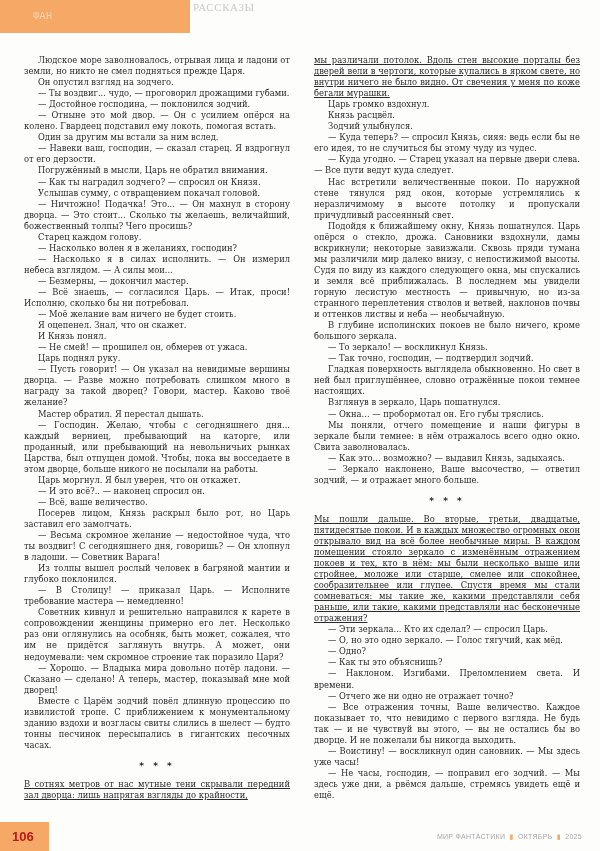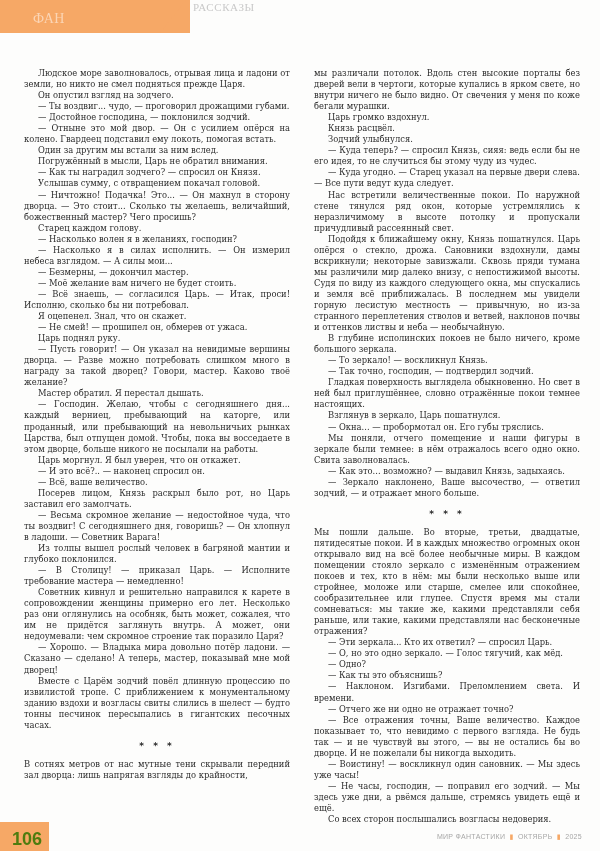--- a/index.html
+++ b/index.html
@@ -12,50 +12,50 @@
   .header-band {
     position: absolute; left: 0; top: 0; width: 190px; height: 33px;
     background: #f6a866;
   }
   .header-slant {
     position: absolute; left: 160px; top: 0; width: 0; height: 0;
     border-top: 33px solid #f6a866; border-right: 26px solid transparent;
   }
   .section-label {
     position: absolute; left: 33px; top: 11px;
-    font-family: Liberation Serif, serif; font-size: 14px;
+    font-family: Liberation Mono, monospace; font-size: 10px;
     color: #fbd5b5; letter-spacing: 0.5px;
   }
   .category-label {
     position: absolute; left: 193px; top: 1px;
     font-family: Liberation Serif, serif; font-size: 11px;
     color: #c9c9c9; letter-spacing: 0.6px;
   }
   .col {
     position: absolute; top: 55px; width: 266px;
     font-size: 8.35px; line-height: 11.05px;
-    text-align: justify; hyphens: manual; margin-top: 13px;
+    text-align: justify; hyphens: manual;
   }
   .col-left { left: 24px; }
   .col-right { left: 314px; }
   .col p { margin: 0; text-indent: 14px; }
-  .col p.noindent { text-indent: 0; }
+  .col p.noindent { text-indent: 0; text-decoration: underline; }
   .sep {
     text-align: center; font-size: 9px; letter-spacing: 3px;
     height: 22px; line-height: 22px; margin: 4px 0 2px 0;
     font-family: "DejaVu Sans", sans-serif; font-weight: bold;
   }
   .page-num-box {
     position: absolute; left: 0; top: 822px; width: 49px; height: 29px;
     background: #f6a866;
   }
   .page-num {
     position: absolute; left: 12px; top: 829px;
     font-family: "Liberation Sans", sans-serif; font-weight: bold;
-    font-size: 18px; color: #4d7c0f;
+    font-size: 13px; color: #b91c1c;
   }
   .footer {
     position: absolute; right: 18px; top: 833px;
     font-family: "Liberation Sans", sans-serif; font-size: 7px;
     color: #a7a7a7; letter-spacing: 0.3px;
   }
   .footer .bar { color: #f6a866; margin: 0 2px; }
 </style>
 </head>
 <body>
@@ -65,31 +65,33 @@
 <div class="section-label">ФАН</div>
 <div class="category-label">РАССКАЗЫ</div>
 
 <div class="col col-left" id="col-left">
     <p>Людское море заволновалось, отрывая лица и ладони от земли, но никто не смел подняться прежде Царя.</p>
     <p>Он опустил взгляд на зодчего.</p>
     <p>— Ты воздвиг... чудо, — проговорил дрожащими губами.</p>
     <p>— Достойное господина, — поклонился зодчий.</p>
     <p>— Отныне это мой двор. — Он с усилием опёрся на колено. Гвардеец подставил ему локоть, помогая встать.</p>
     <p>Один за другим мы встали за ним вслед.</p>
+    <p>— Навеки ваш, господин, — сказал старец. Я вздрогнул от его дерзости.</p>
     <p>Погружённый в мысли, Царь не обратил внимания.</p>
     <p>— Как ты наградил зодчего? — спросил он Князя.</p>
     <p>Услышав сумму, с отвращением покачал головой.</p>
-    <p>— Ничтожно! Подачка! Это... — Он махнул в сторону дворца. — Это стоит... Сколько ты желаешь, величайший, божественный мастер? Чего просишь?</p>
+    <p>— Ничтожно! Подачка! Это... — Он махнул в сторону дворца. — Это стоит... Сколько ты желаешь, величайший, божественный толпы? Чего просишь?</p>
     <p>Старец каждом голову.</p>
     <p>— Насколько волен я в желаниях, господин?</p>
     <p>— Насколько я в силах исполнить. — Он измерил небеса взглядом. — А силы мои...</p>
     <p>— Безмерны, — докончил мастер.</p>
+    <p>— Всё знаешь, — согласился Царь. — Итак, проси! Исполню, сколько бы ни потребовал.</p>
     <p>— Моё желание вам ничего не будет стоить.</p>
-    <p>— Всё знаешь, — согласился Царь. — Итак, проси! Исполню, сколько бы ни потребовал.</p>
     <p>Я оцепенел. Знал, что он скажет.</p>
+    <p>И Князь понял.</p>
     <p>— Не смей! — прошипел он, обмерев от ужаса.</p>
     <p>Царь поднял руку.</p>
     <p>— Пусть говорит! — Он указал на невидимые вершины дворца. — Разве можно потребовать слишком много в награду за такой дворец? Говори, мастер. Каково твоё желание?</p>
     <p>Мастер обратил. Я перестал дышать.</p>
     <p>— Господин. Желаю, чтобы с сегодняшнего дня... каждый верниец, пребывающий на каторге, или проданный, или пребывающий на невольничьих рынках Царства, был отпущен домой. Чтобы, пока вы восседаете в этом дворце, больше никого не посылали на работы.</p>
     <p>Царь моргнул. Я был уверен, что он откажет.</p>
     <p>— И это всё?.. — наконец спросил он.</p>
     <p>— Всё, ваше величество.</p>
     <p>Посерев лицом, Князь раскрыл было рот, но Царь заставил его замолчать.</p>
     <p>— Весьма скромное желание — недостойное чуда, что ты воздвиг! С сегодняшнего дня, говоришь? — Он хлопнул в ладоши. — Советник Варага!</p>
@@ -114,30 +116,29 @@
     <p>— То зеркало! — воскликнул Князь.</p>
     <p>— Так точно, господин, — подтвердил зодчий.</p>
     <p>Гладкая поверхность выглядела обыкновенно. Но свет в ней был приглушённее, словно отражённые покои темнее настоящих.</p>
     <p>Взглянув в зеркало, Царь пошатнулся.</p>
     <p>— Окна... — пробормотал он. Его губы тряслись.</p>
     <p>Мы поняли, отчего помещение и наши фигуры в зеркале были темнее: в нём отражалось всего одно окно. Свита заволновалась.</p>
     <p>— Как это... возможно? — выдавил Князь, задыхаясь.</p>
     <p>— Зеркало наклонено, Ваше высочество, — ответил зодчий, — и отражает много больше.</p>
     <div class="sep">* * *</div>
     <p class="noindent">Мы пошли дальше. Во вторые, третьи, двадцатые, пятидесятые покои. И в каждых множество огромных окон открывало вид на всё более необычные миры. В каждом помещении стояло зеркало с изменённым отражением покоев и тех, кто в нём: мы были несколько выше или стройнее, моложе или старше, смелее или спокойнее, сообразительнее или глупее. Спустя время мы стали сомневаться: мы такие же, какими представляли себя раньше, или такие, какими представляли нас бесконечные отражения?</p>
-    <p>— Эти зеркала... Кто их ответил? — спросил Царь.</p>
+    <p>— Эти зеркала... Кто их сделал? — спросил Царь.</p>
     <p>— О, но это одно зеркало. — Голос тягучий, как мёд.</p>
     <p>— Одно?</p>
     <p>— Как ты это объяснишь?</p>
     <p>— Наклоном. Изгибами. Преломлением света. И времени.</p>
     <p>— Отчего же ни одно не отражает точно?</p>
     <p>— Все отражения точны, Ваше величество. Каждое показывает то, что невидимо с первого взгляда. Не будь так — и не чувствуй вы этого, — вы не остались бы во дворце. И не пожелали бы никогда выходить.</p>
     <p>— Воистину! — воскликнул один сановник. — Мы здесь уже часы!</p>
     <p>— Не часы, господин, — поправил его зодчий. — Мы здесь уже дни, а рвёмся дальше, стремясь увидеть ещё и ещё.</p>
-    <p>Со всех сторон послышались возгласы недоверия.</p>
   </div>
 
 <div class="page-num-box"></div>
 <div class="page-num">106</div>
 
 <div class="footer">
   <span>МИР ФАНТАСТИКИ</span>
   <span class="bar">▮</span>
   <span>ОКТЯБРЬ</span>
   <span class="bar">▮</span>

